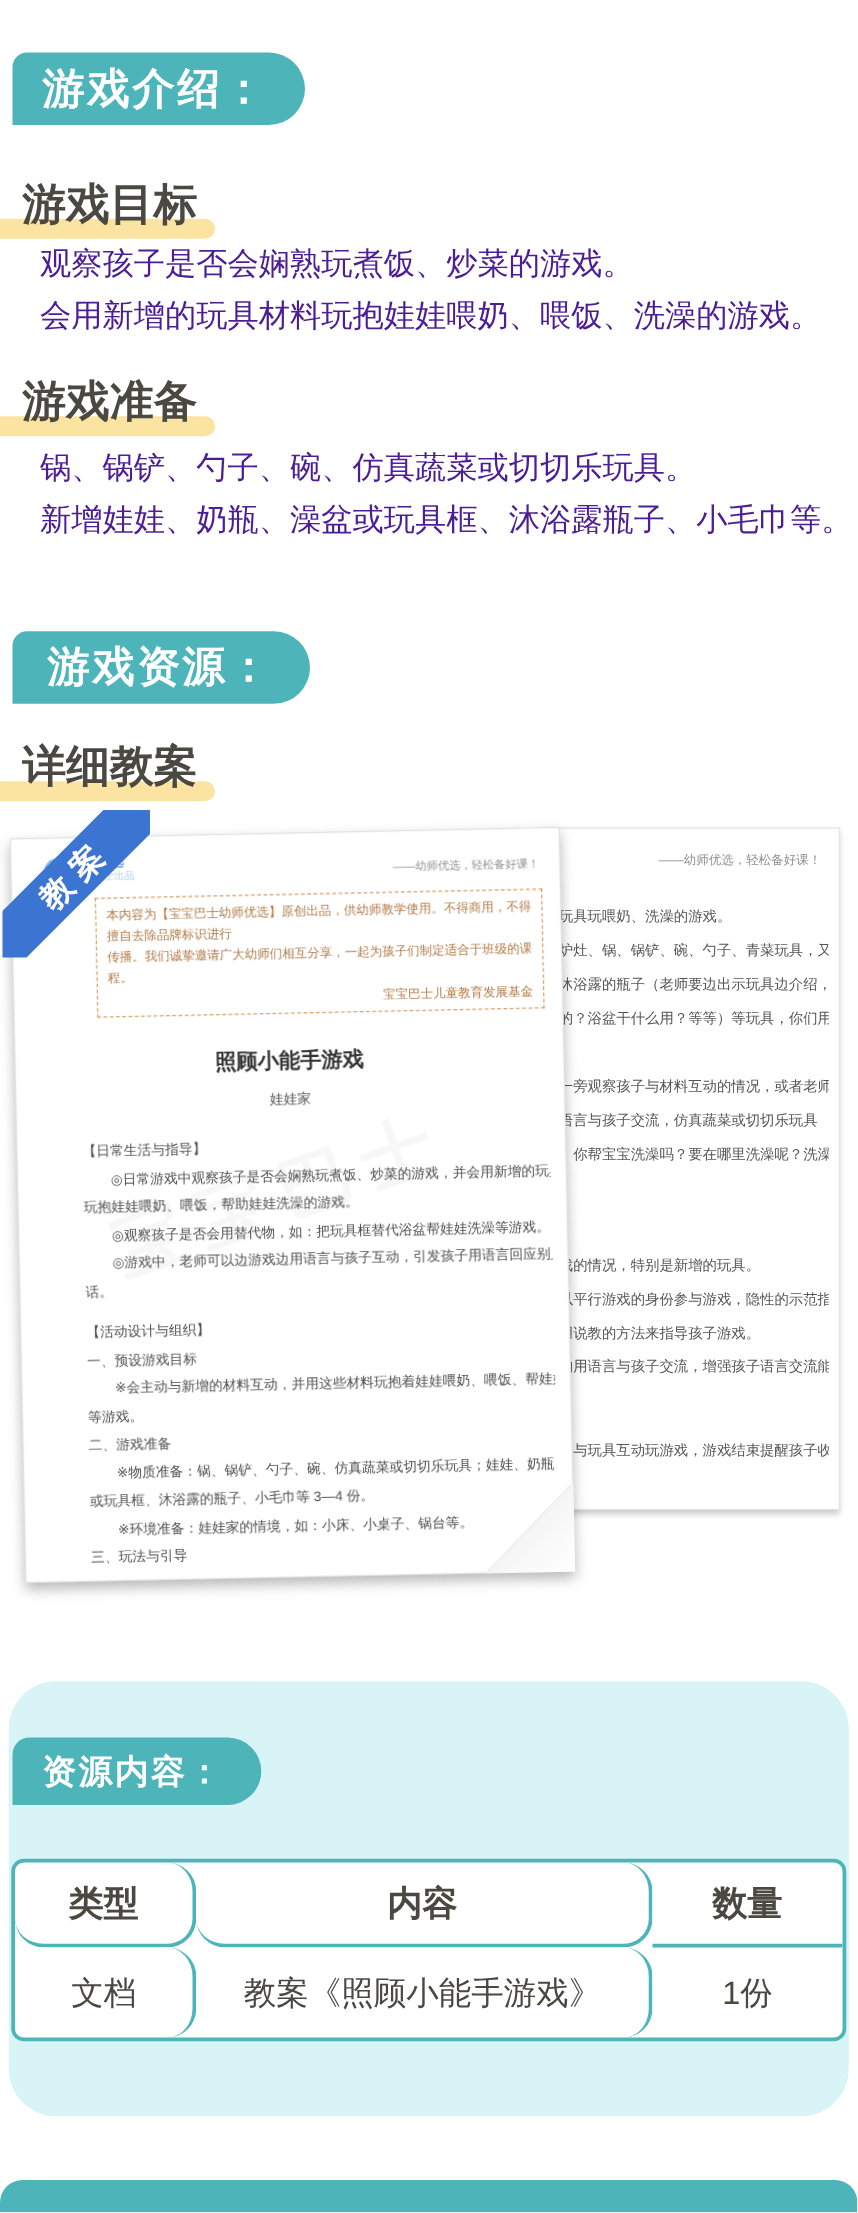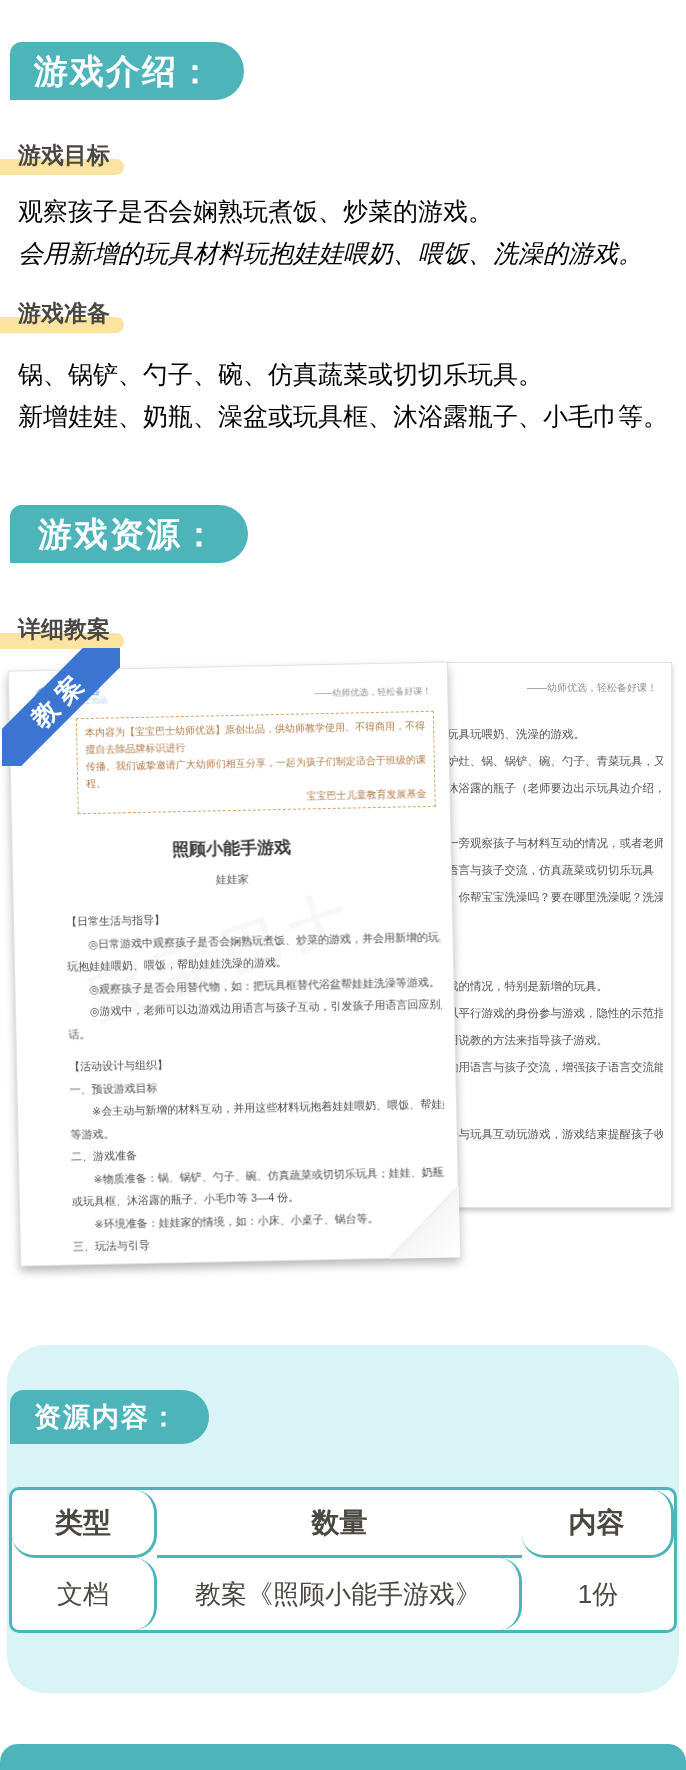--- a/index.html
+++ b/index.html
@@ -8,35 +8,35 @@
 
   
   .badge{position:absolute;left:0;background:#4db5b9;color:#ffffff;font-weight:bold;
          font-size:34px;line-height:58px;height:58px;padding:0 30px 0 24px;
          border-radius:12px 30px 30px 0;letter-spacing:2px;margin-left:10px;}
   #badge-intro{top:42px;}
   #badge-resource{top:505px;padding-left:28px;}
   #badge-content{top:1390px;border-radius:14px 28px 28px 0;line-height:54px;height:54px;font-size:27px;}
 
   
-  .h2{position:absolute;left:0;font-size:23px;font-weight:bold;color:#4b4842;
+  .h2{position:absolute;left:0;font-size:35px;font-weight:bold;color:#4b4842;
       padding:0 10px 6px 18px;z-index:1;}
   .h2::after{content:"";position:absolute;left:0;right:-4px;bottom:2px;height:16px;
       background:#fbe3a2;z-index:-1;border-radius:0 8px 8px 0;}
   #h2-goal{top:140px;}
   #h2-prep{top:298px;}
-  #h2-plan{top:590px;margin-top:24px;}
-
-  
-  .li{position:absolute;left:18px;right:2px;font-size:25px;color:#000000;line-height:36px;
+  #h2-plan{top:590px;}
+
+  
+  .li{position:absolute;left:32px;right:2px;font-size:25px;color:#4c1d95;line-height:36px;
       white-space:nowrap;overflow:hidden;}
   .li::before{content:"";position:absolute;left:-26px;top:10px;width:16px;height:16px;
       border-radius:50%;background:#f8dfa0;}
   #goal-item-0{top:193px;}
-  #goal-item-1{top:235px;font-style:italic;}
+  #goal-item-1{top:235px;}
   #prep-item-0{top:356px;}
   #prep-item-1{top:398px;}
 
   
   .doc-area{position:absolute;top:660px;left:12px;width:662px;height:604px;}
 
   .page2{position:absolute;top:2px;right:2px;width:238px;height:546px;background:#fff;
          border:1px solid #e4e4e4;box-shadow:0 3px 5px rgba(0,0,0,0.22);
          padding:14px 8px 0 12px;box-sizing:border-box;overflow:hidden;}
   .p2-tagline{font-size:10px;color:#8f8f8f;text-align:right;margin:4px 6px 26px 0;white-space:nowrap;}
@@ -120,20 +120,21 @@
 
   <div class="h2" id="h2-plan">详细教案</div>
 
   <div class="doc-area">
 
     <div class="page2">
       <div class="p2-tagline">——幼师优选，轻松备好课！</div>
       <div class="p2-line">玩具玩喂奶、洗澡的游戏。</div>
       <div class="p2-line">炉灶、锅、锅铲、碗、勺子、青菜玩具，又</div>
       <div class="p2-line">沐浴露的瓶子（老师要边出示玩具边介绍，</div>
+      <div class="p2-line">的？浴盆干什么用？等等）等玩具，你们用</div>
       <div class="p2-line gap-s">一旁观察孩子与材料互动的情况，或者老师</div>
       <div class="p2-line">语言与孩子交流，仿真蔬菜或切切乐玩具</div>
       <div class="p2-line">。你帮宝宝洗澡吗？要在哪里洗澡呢？洗澡</div>
       <div class="p2-line gap-l">戏的情况，特别是新增的玩具。</div>
       <div class="p2-line">以平行游戏的身份参与游戏，隐性的示范指</div>
       <div class="p2-line">用说教的方法来指导孩子游戏。</div>
       <div class="p2-line">的用语言与孩子交流，增强孩子语言交流能</div>
       <div class="p2-line gap-m">子与玩具互动玩游戏，游戏结束提醒孩子收</div>
     </div>
 
@@ -186,21 +187,21 @@
       <div class="ribbon">教案</div>
     </div>
   </div>
 
   <div class="panel"></div>
 
   <div class="badge" id="badge-content">资源内容：</div>
 
   <div class="res-table">
     <div class="cell hd vline">类型</div>
+    <div class="cell hd vline">内容</div>
     <div class="cell hd">数量</div>
-    <div class="cell hd vline">内容</div>
     <div class="cell bd vline">文档</div>
     <div class="cell bd vline">教案《照顾小能手游戏》</div>
     <div class="cell bd">1份</div>
   </div>
 
   <div class="footer-bar"></div>
 </div>
 
 </body></html>

